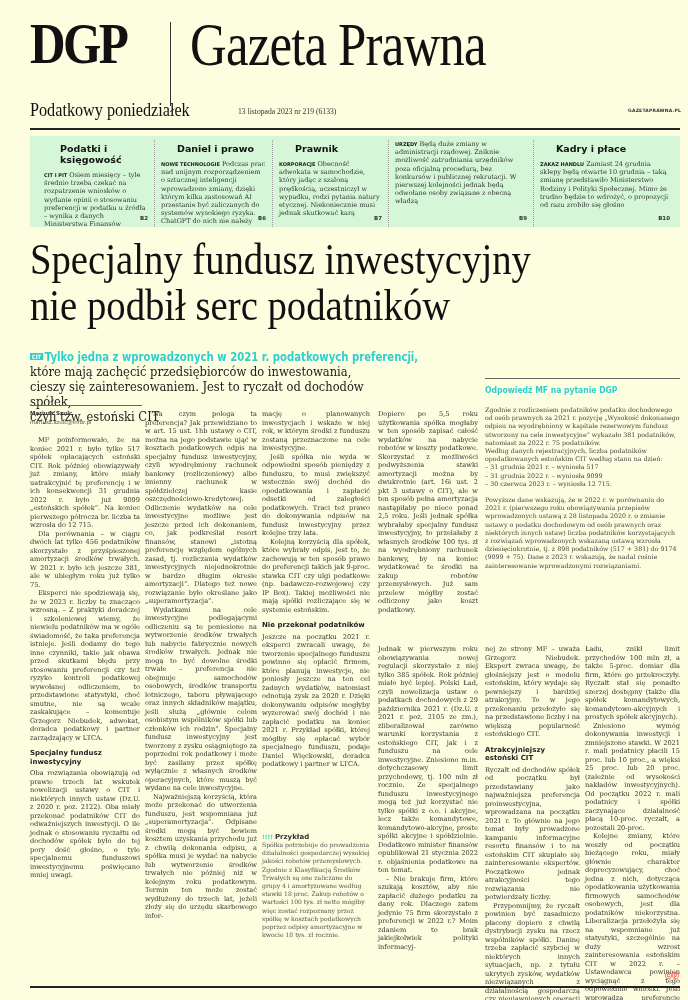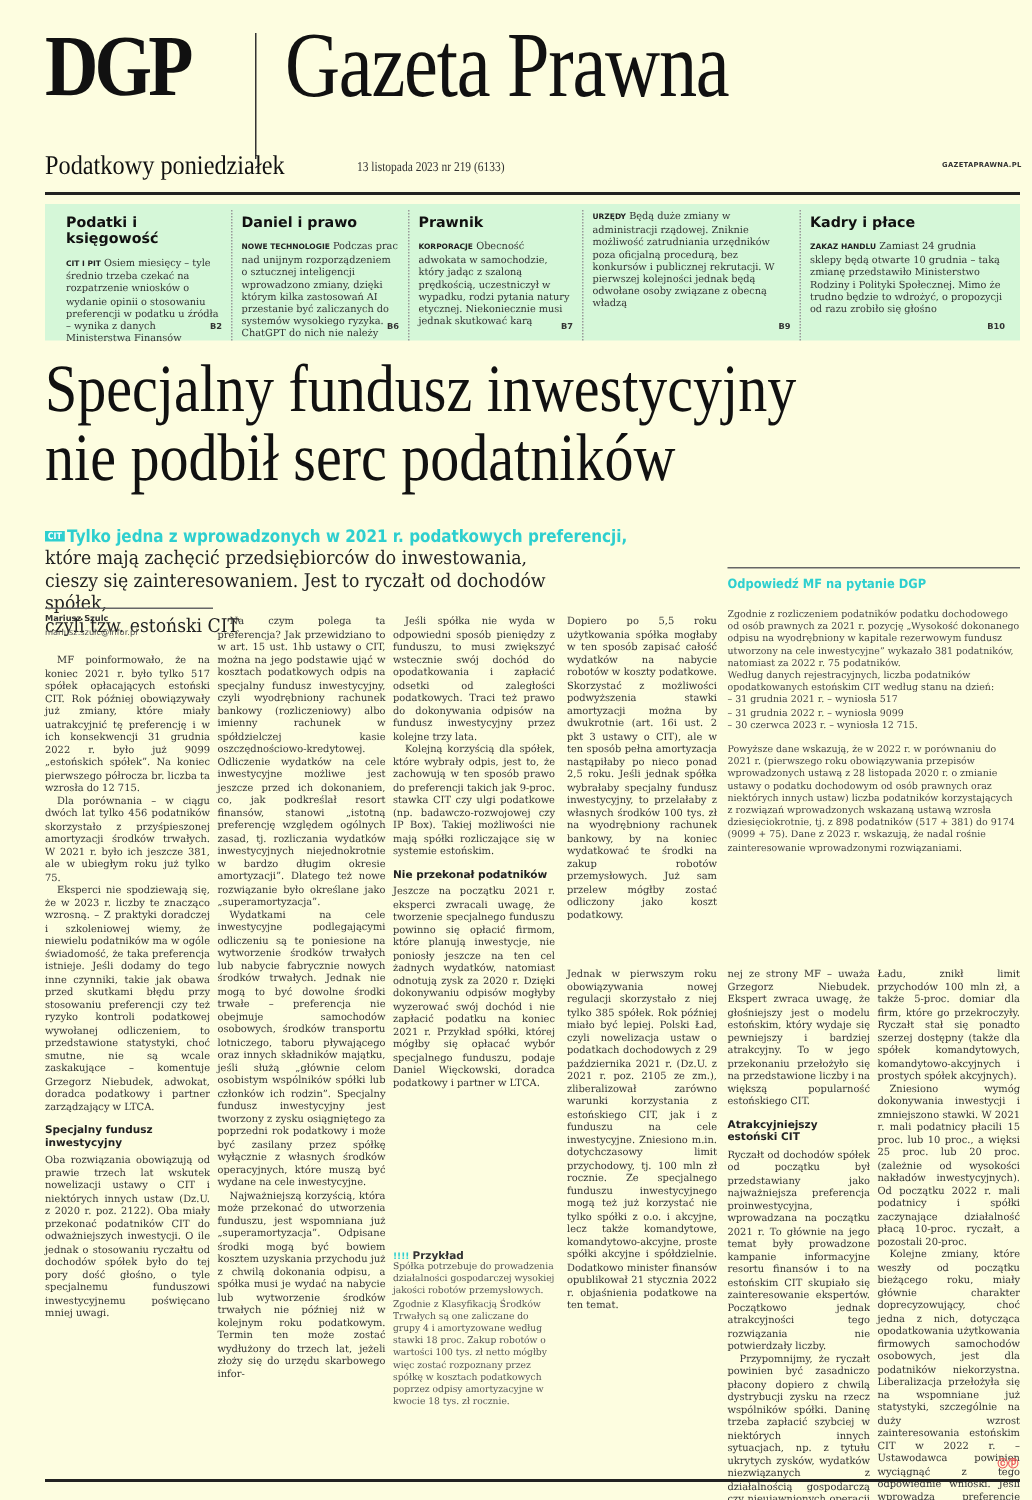--- a/index.html
+++ b/index.html
@@ -16,21 +16,21 @@
   .mast-rule { position: absolute; left: 30px; top: 128px; width: 650px; height: 2px; background: #222; }
 
   .sections-box { position: absolute; left: 30px; top: 136px; width: 650px; height: 91px; background: #d5f7d8; display: flex; padding: 4px 4px 0 8px; }
   .sec-col { flex: 1; padding: 0 6px; border-right: 1px dotted #999; position: relative; }
   .sec-col:last-child { border-right: none; }
   .sec-col.c1 { flex: 0 0 117px; }
   .sec-col.c2 { flex: 0 0 118px; }
   .sec-col.c3 { flex: 0 0 116px; }
   .sec-col.c4 { flex: 0 0 145px; }
   .sec-col.c5 { flex: 1; }
-  .sec-title { font-family: "DejaVu Sans", sans-serif; font-weight: bold; font-size: 9.5px; color: #111; margin: 3px 0 6px 0; }
+  .sec-title { font-family: "DejaVu Sans", sans-serif; font-weight: bold; font-size: 9.5px; color: #111; margin: 3px 0 6px 16px; }
   .sec-body { font-size: 6.5px; line-height: 8.2px; color: #333; }
   .sec-kicker { font-family: "DejaVu Sans", sans-serif; font-weight: bold; font-size: 5px; text-transform: uppercase; color: #222; }
   .sec-page { position: absolute; right: 6px; bottom: 6px; font-family: "DejaVu Sans", sans-serif; font-weight: bold; font-size: 5.5px; color: #333; }
 
   .headline { position: absolute; left: 30px; top: 236px; width: 640px; font-family: "Liberation Serif", serif; font-size: 45px; line-height: 46px; color: #111; transform: scaleX(0.86); transform-origin: left; white-space: nowrap; }
 
   .lead { position: absolute; left: 30px; top: 350px; width: 350px; }
   .lead-line1 { font-family: "DejaVu Sans", sans-serif; font-weight: bold; font-size: 11.5px; color: #2ecfcf; white-space: nowrap; transform: scaleX(0.88); transform-origin: left; width: 360px; }
   .lead-badge { display: inline-block; background: #2ecfcf; color: #fff; font-size: 6px; padding: 0 2px; vertical-align: 2px; margin-right: 2px; }
   .lead-rest { font-family: "DejaVu Serif", serif; font-size: 12.5px; line-height: 15px; color: #222; transform: scaleX(0.92); transform-origin: left; white-space: pre-line; width: 380px; }
@@ -129,20 +129,21 @@
   <p class="noindent">Oba rozwiązania obowiązują od prawie trzech lat wskutek nowelizacji ustawy o CIT i niektórych innych ustaw (Dz.U. z 2020 r. poz. 2122). Oba miały przekonać podatników CIT do odważniejszych inwestycji. O ile jednak o stosowaniu ryczałtu od dochodów spółek było do tej pory dość głośno, o tyle specjalnemu funduszowi inwestycyjnemu poświęcano mniej uwagi.</p>
 </div>
 
 <div class="col col-2">
   <p>Na czym polega ta preferencja? Jak przewidziano to w art. 15 ust. 1hb ustawy o CIT, można na jego podstawie ująć w kosztach podatkowych odpis na specjalny fundusz inwestycyjny, czyli wyodrębniony rachunek bankowy (rozliczeniowy) albo imienny rachunek w spółdzielczej kasie oszczędnościowo-kredytowej. Odliczenie wydatków na cele inwestycyjne możliwe jest jeszcze przed ich dokonaniem, co, jak podkreślał resort finansów, stanowi „istotną preferencję względem ogólnych zasad, tj. rozliczania wydatków inwestycyjnych niejednokrotnie w bardzo długim okresie amortyzacji”. Dlatego też nowe rozwiązanie było określane jako „superamortyzacja”.</p>
   <p>Wydatkami na cele inwestycyjne podlegającymi odliczeniu są te poniesione na wytworzenie środków trwałych lub nabycie fabrycznie nowych środków trwałych. Jednak nie mogą to być dowolne środki trwałe – preferencja nie obejmuje samochodów osobowych, środków transportu lotniczego, taboru pływającego oraz innych składników majątku, jeśli służą „głównie celom osobistym wspólników spółki lub członków ich rodzin”. Specjalny fundusz inwestycyjny jest tworzony z zysku osiągniętego za poprzedni rok podatkowy i może być zasilany przez spółkę wyłącznie z własnych środków operacyjnych, które muszą być wydane na cele inwestycyjne.</p>
   <p>Najważniejszą korzyścią, która może przekonać do utworzenia funduszu, jest wspomniana już „superamortyzacja”. Odpisane środki mogą być bowiem kosztem uzyskania przychodu już z chwilą dokonania odpisu, a spółka musi je wydać na nabycie lub wytworzenie środków trwałych nie później niż w kolejnym roku podatkowym. Termin ten może zostać wydłużony do trzech lat, jeżeli złoży się do urzędu skarbowego infor-</p>
 </div>
 
 <div class="col col-3">
+  <p class="noindent">mację o planowanych inwestycjach i wskaże w niej rok, w którym środki z funduszu zostaną przeznaczone na cele inwestycyjne.</p>
   <p>Jeśli spółka nie wyda w odpowiedni sposób pieniędzy z funduszu, to musi zwiększyć wstecznie swój dochód do opodatkowania i zapłacić odsetki od zaległości podatkowych. Traci też prawo do dokonywania odpisów na fundusz inwestycyjny przez kolejne trzy lata.</p>
   <p>Kolejną korzyścią dla spółek, które wybrały odpis, jest to, że zachowują w ten sposób prawo do preferencji takich jak 9-proc. stawka CIT czy ulgi podatkowe (np. badawczo-rozwojowej czy IP Box). Takiej możliwości nie mają spółki rozliczające się w systemie estońskim.</p>
   <h4>Nie przekonał podatników</h4>
   <p class="noindent">Jeszcze na początku 2021 r. eksperci zwracali uwagę, że tworzenie specjalnego funduszu powinno się opłacić firmom, które planują inwestycje, nie poniosły jeszcze na ten cel żadnych wydatków, natomiast odnotują zysk za 2020 r. Dzięki dokonywaniu odpisów mogłyby wyzerować swój dochód i nie zapłacić podatku na koniec 2021 r. Przykład spółki, której mógłby się opłacać wybór specjalnego funduszu, podaje Daniel Więckowski, doradca podatkowy i partner w LTCA.</p>
 </div>
 
 <div class="example-box">
   <div class="ex-title"><span class="ex-icon">!!!!</span><span>Przykład</span></div>
   <div class="ex-body">Spółka potrzebuje do prowadzenia działalności gospodarczej wysokiej jakości robotów przemysłowych. Zgodnie z Klasyfikacją Środków Trwałych są one zaliczane do grupy 4 i amortyzowane według stawki 18 proc. Zakup robotów o wartości 100 tys. zł netto mógłby więc zostać rozpoznany przez spółkę w kosztach podatkowych poprzez odpisy amortyzacyjne w kwocie 18 tys. zł rocznie.</div>
 </div>
@@ -159,20 +160,21 @@
     <p style="margin-bottom:0">Według danych rejestracyjnych, liczba podatników opodatkowanych estońskim CIT według stanu na dzień:</p>
     <div>– 31 grudnia 2021 r. – wyniosła 517</div>
     <div>– 31 grudnia 2022 r. – wyniosła 9099</div>
     <div style="margin-bottom:8px">– 30 czerwca 2023 r. – wyniosła 12 715.</div>
     <p>Powyższe dane wskazują, że w 2022 r. w porównaniu do 2021 r. (pierwszego roku obowiązywania przepisów wprowadzonych ustawą z 28 listopada 2020 r. o zmianie ustawy o podatku dochodowym od osób prawnych oraz niektórych innych ustaw) liczba podatników korzystających z rozwiązań wprowadzonych wskazaną ustawą wzrosła dziesięciokrotnie, tj. z 898 podatników (517 + 381) do 9174 (9099 + 75). Dane z 2023 r. wskazują, że nadal rośnie zainteresowanie wprowadzonymi rozwiązaniami.</p>
   </div>
 </div>
 
 <div class="col col-5" style="top:645px;">
   <p class="noindent">Jednak w pierwszym roku obowiązywania nowej regulacji skorzystało z niej tylko 385 spółek. Rok później miało być lepiej. Polski Ład, czyli nowelizacja ustaw o podatkach dochodowych z 29 października 2021 r. (Dz.U. z 2021 r. poz. 2105 ze zm.), zliberalizował zarówno warunki korzystania z estońskiego CIT, jak i z funduszu na cele inwestycyjne. Zniesiono m.in. dotychczasowy limit przychodowy, tj. 100 mln zł rocznie. Ze specjalnego funduszu inwestycyjnego mogą też już korzystać nie tylko spółki z o.o. i akcyjne, lecz także komandytowe, komandytowo-akcyjne, proste spółki akcyjne i spółdzielnie. Dodatkowo minister finansów opublikował 21 stycznia 2022 r. objaśnienia podatkowe na ten temat.</p>
+  <p>– Nie brakuje firm, które szukają kosztów, aby nie zapłacić dużego podatku za dany rok. Dlaczego zatem jedynie 75 firm skorzystało z preferencji w 2022 r.? Moim zdaniem to brak jakiejkolwiek polityki informacyj-</p>
 </div>
 
 <div class="col col-6">
   <p class="noindent">nej ze strony MF – uważa Grzegorz Niebudek. Ekspert zwraca uwagę, że głośniejszy jest o modelu estońskim, który wydaje się pewniejszy i bardziej atrakcyjny. To w jego przekonaniu przełożyło się na przedstawione liczby i na większą popularność estońskiego CIT.</p>
   <h4>Atrakcyjniejszy estoński CIT</h4>
   <p class="noindent">Ryczałt od dochodów spółek od początku był przedstawiany jako najważniejsza preferencja proinwestycyjna, wprowadzana na początku 2021 r. To głównie na jego temat były prowadzone kampanie informacyjne resortu finansów i to na estońskim CIT skupiało się zainteresowanie ekspertów. Początkowo jednak atrakcyjności tego rozwiązania nie potwierdzały liczby.</p>
   <p>Przypomnijmy, że ryczałt powinien być zasadniczo płacony dopiero z chwilą dystrybucji zysku na rzecz wspólników spółki. Daninę trzeba zapłacić szybciej w niektórych innych sytuacjach, np. z tytułu ukrytych zysków, wydatków niezwiązanych z działalnością gospodarczą czy nieujawnionych operacji gospodarczych. Ryczałt nie cieszył się wielkim zainteresowaniem w pierwszym roku jego obowiązywania, ale potem zaczęło się to zmieniać.</p>
 
 </div>
 

